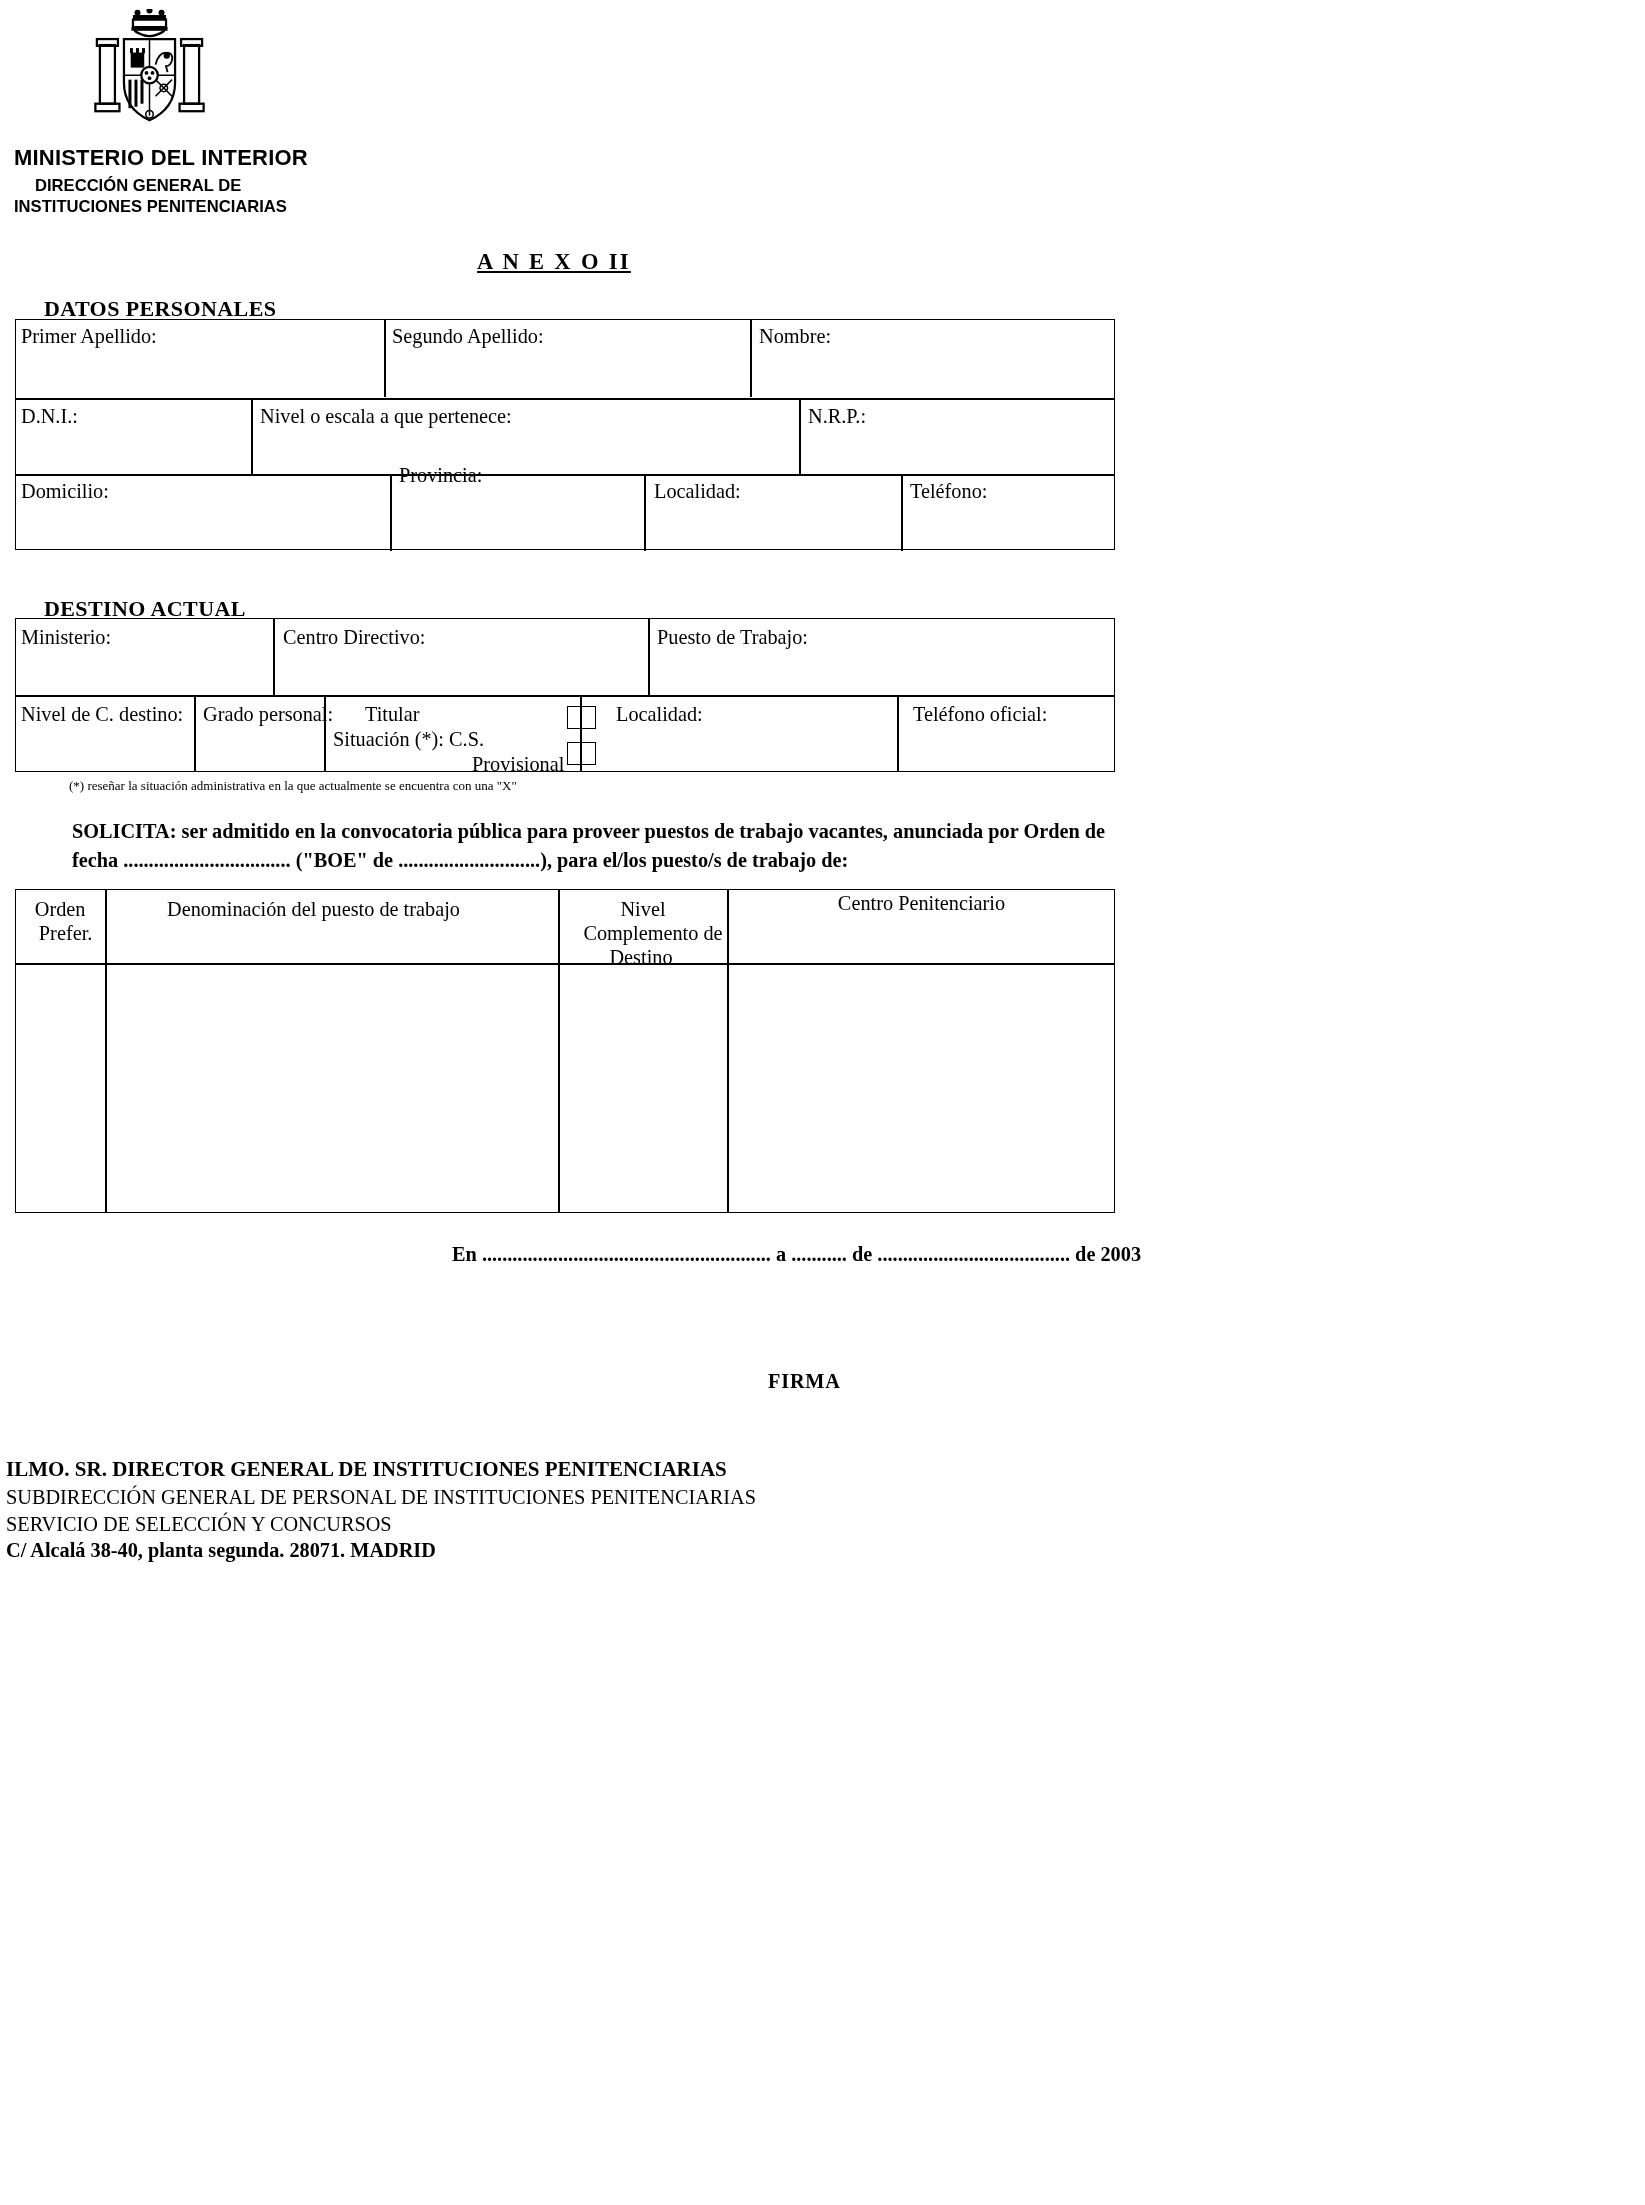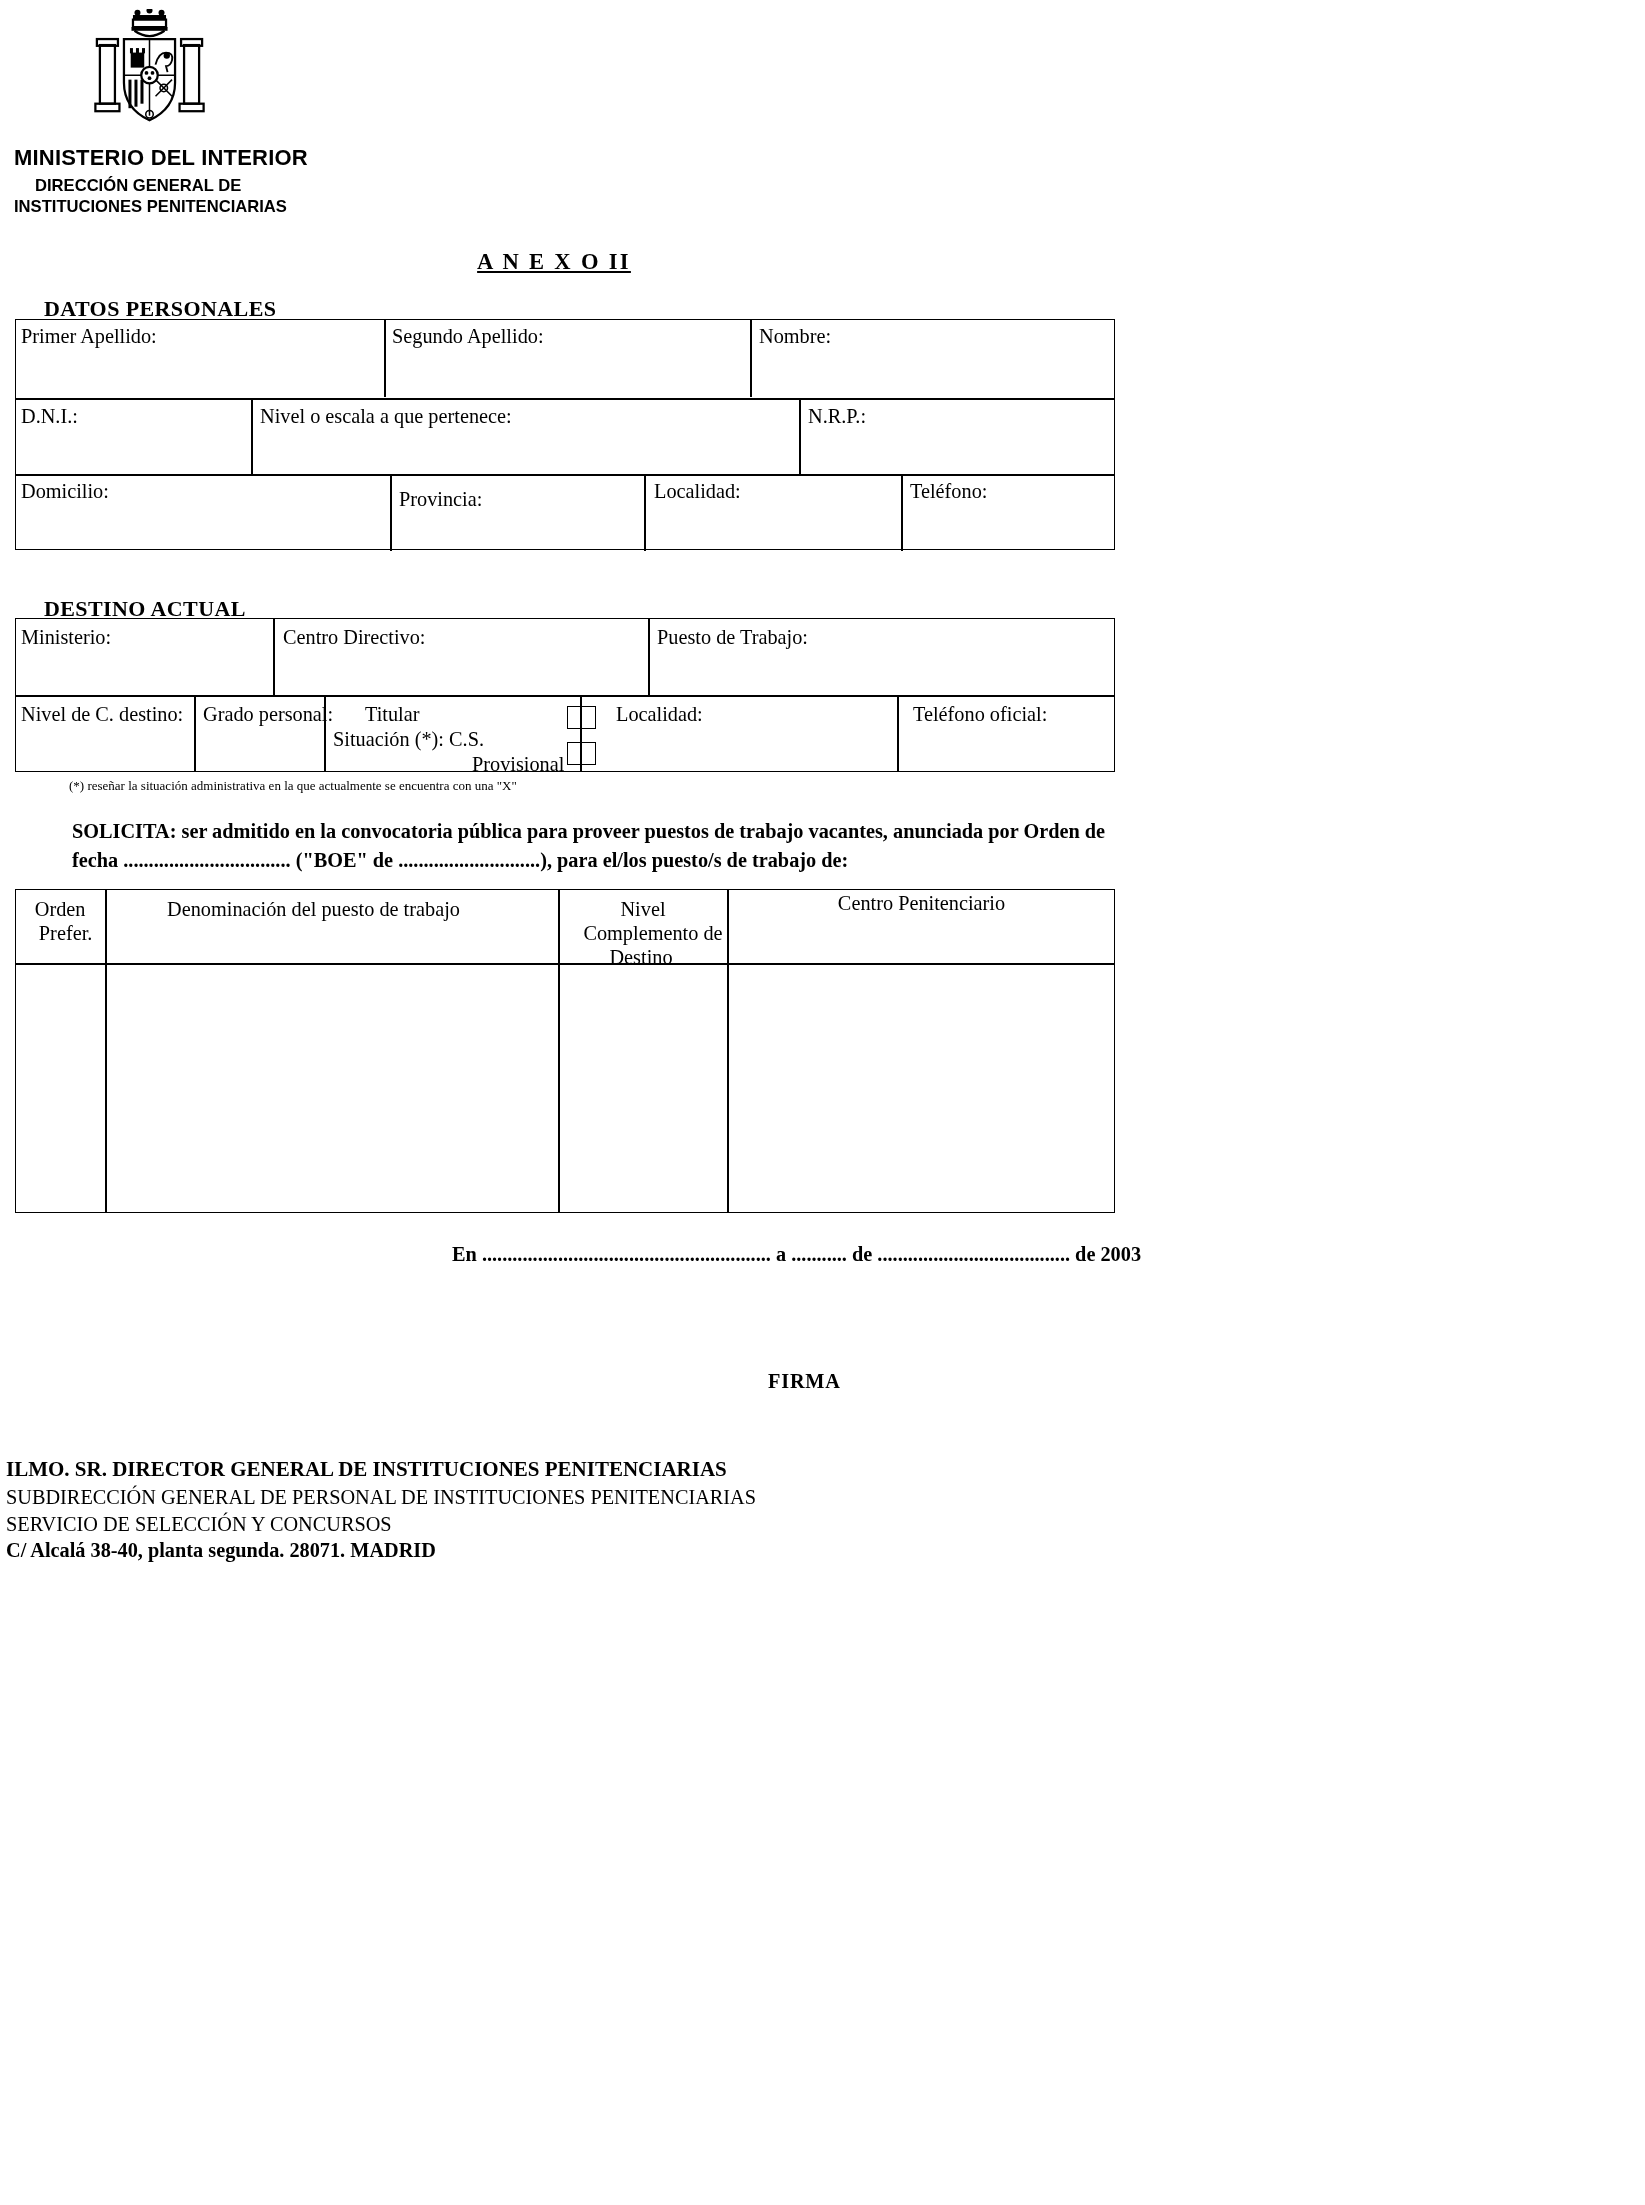--- a/index.html
+++ b/index.html
@@ -239,21 +239,21 @@
 
   <div class="lbl" style="left:21px; top:325px;">Primer Apellido:</div>
   <div class="lbl" style="left:392px; top:325px;">Segundo Apellido:</div>
   <div class="lbl" style="left:759px; top:325px;">Nombre:</div>
 
   <div class="lbl" style="left:21px; top:405px;">D.N.I.:</div>
   <div class="lbl" style="left:260px; top:405px;">Nivel o escala a que pertenece:</div>
   <div class="lbl" style="left:808px; top:405px;">N.R.P.:</div>
 
   <div class="lbl" style="left:21px; top:480px;">Domicilio:</div>
-  <div class="lbl" style="left:399px; top:488px;">Provincia:</div>
+  <div class="lbl" style="left:399px; top:464px;">Provincia:</div>
   <div class="lbl" style="left:654px; top:480px;">Localidad:</div>
   <div class="lbl" style="left:910px; top:480px;">Teléfono:</div>
 
   <div class="section-title" id="sec-destino">DESTINO ACTUAL</div>
 
   <div class="box" style="left:15px; top:618px; width:1100px; height:154px;"></div>
   <div class="cellline" style="left:15px; top:695px; width:1100px; height:1.5px;"></div>
 
   <div class="cellline" style="left:273px; top:618px; width:1.5px; height:78px;"></div>
   <div class="cellline" style="left:648px; top:618px; width:1.5px; height:78px;"></div>

